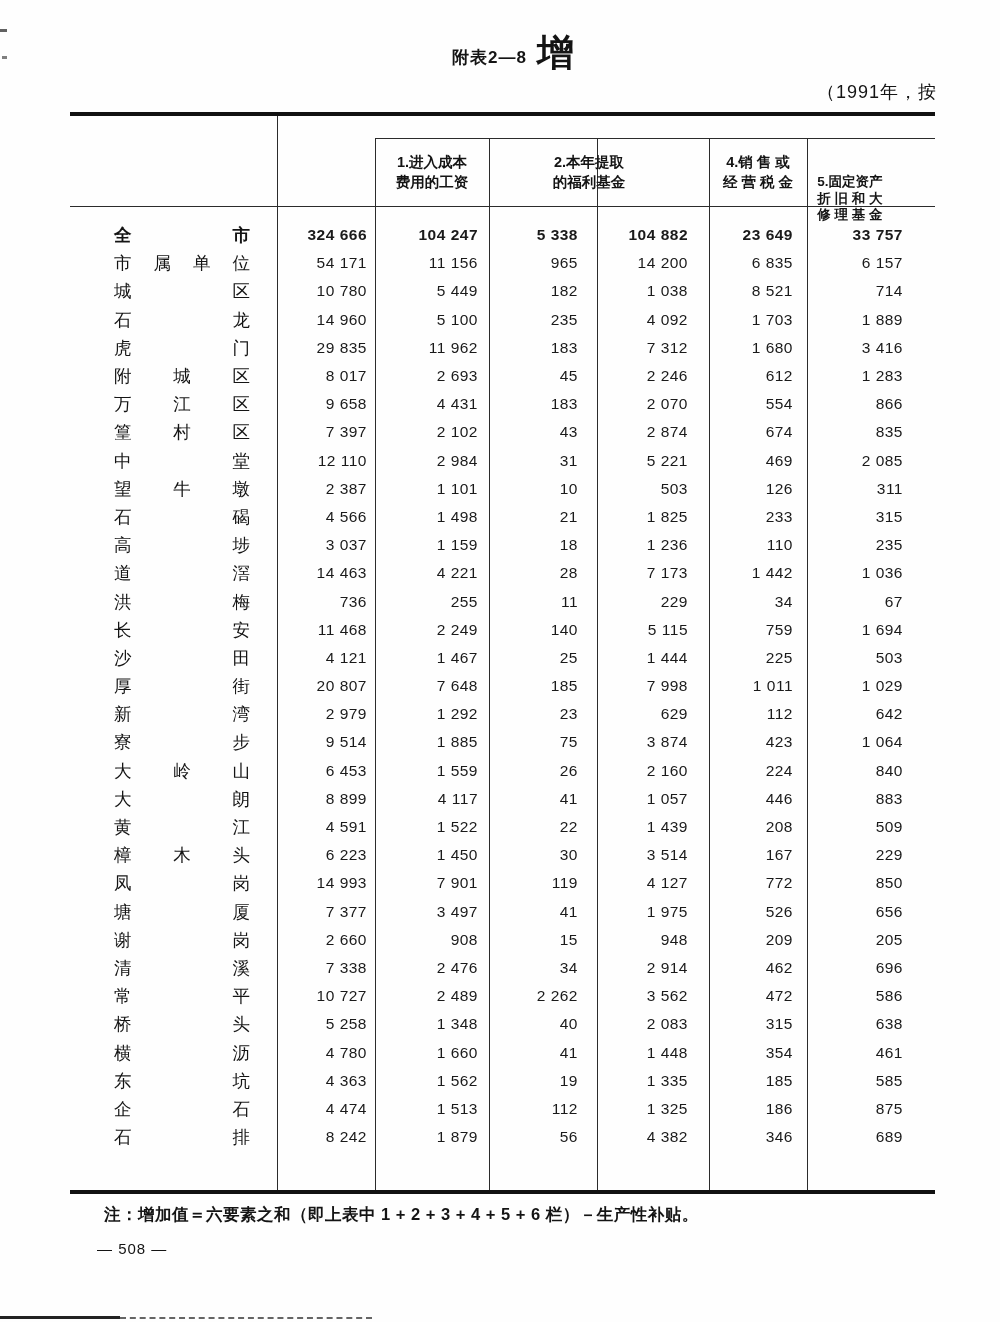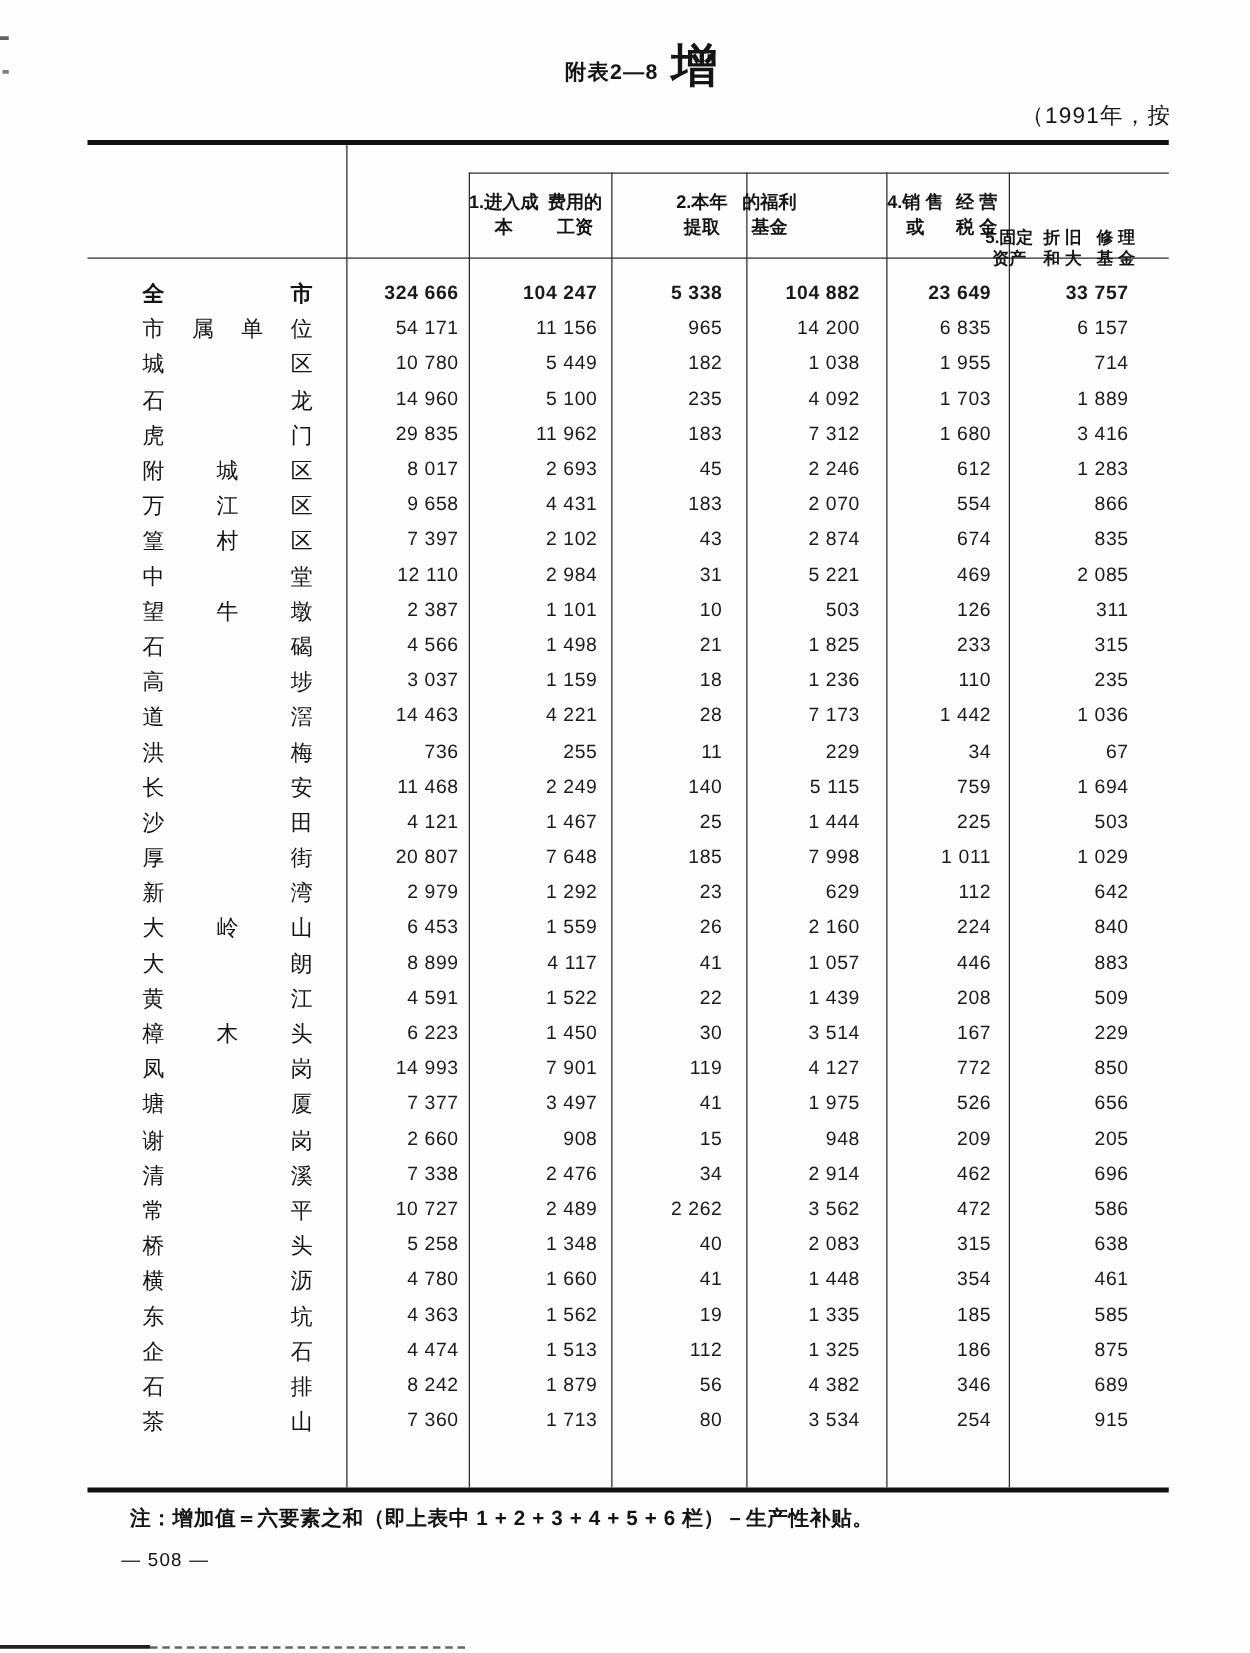--- a/index.html
+++ b/index.html
@@ -43,21 +43,21 @@
   .vl-5{left:737px;top:26px;height:1052px;}
   
   .hdr{position:absolute;top:4px;left:0;width:865px;height:90px;}
   .hdr-av{
     position:absolute;left:207px;top:0;width:98px;height:90px;
     display:flex;align-items:center;justify-content:center;
     font-size:16px;font-weight:600;letter-spacing:2px;
   }
   .hdr-box-cell{
     position:absolute;top:22px;height:68px;
-    display:flex;align-items:center;justify-content:center;
+    display:flex;flex-direction:column;align-items:center;justify-content:center;
     font-size:14.5px;font-weight:600;line-height:1.4;text-align:center;
   }
   .hb-1{left:305px;width:114px;}
   .hb-2{left:419px;width:108px;margin-left:46px;}
   .hb-3{left:527px;width:112px;}
   .hb-4{left:639px;width:98px;}
   .hb-5{left:716px;width:128px;font-size:13.5px;line-height:1.25;margin-top:27px;}
   
   .tbody{position:absolute;left:0;top:95px;width:865px;height:983px;padding-top:14px;box-sizing:border-box;}
   .row{display:flex;height:28.2px;align-items:center;}
@@ -144,21 +144,21 @@
     <div class="cell num c5">6 835</div>
     <div class="cell num c6">6 157</div>
   </div>
 
   <div class="row">
     <div class="cell lab-cell"><span class="lab">城区</span></div>
     <div class="cell num c1">10 780</div>
     <div class="cell num c2">5 449</div>
     <div class="cell num c3">182</div>
     <div class="cell num c4">1 038</div>
-    <div class="cell num c5">1 955</div>
+    <div class="cell num c5">8 521</div>
     <div class="cell num c6">714</div>
   </div>
 
   <div class="row">
     <div class="cell lab-cell"><span class="lab">石龙</span></div>
     <div class="cell num c1">14 960</div>
     <div class="cell num c2">5 100</div>
     <div class="cell num c3">235</div>
     <div class="cell num c4">4 092</div>
     <div class="cell num c5">1 703</div>
@@ -298,20 +298,29 @@
   <div class="row">
     <div class="cell lab-cell"><span class="lab">新湾</span></div>
     <div class="cell num c1">2 979</div>
     <div class="cell num c2">1 292</div>
     <div class="cell num c3">23</div>
     <div class="cell num c4">629</div>
     <div class="cell num c5">112</div>
     <div class="cell num c6">642</div>
   </div>
 
+  <div class="row">
+    <div class="cell lab-cell"><span class="lab">寮步</span></div>
+    <div class="cell num c1">9 514</div>
+    <div class="cell num c2">1 885</div>
+    <div class="cell num c3">75</div>
+    <div class="cell num c4">3 874</div>
+    <div class="cell num c5">423</div>
+    <div class="cell num c6">1 064</div>
+  </div>
 
   <div class="row">
     <div class="cell lab-cell"><span class="lab">大岭山</span></div>
     <div class="cell num c1">6 453</div>
     <div class="cell num c2">1 559</div>
     <div class="cell num c3">26</div>
     <div class="cell num c4">2 160</div>
     <div class="cell num c5">224</div>
     <div class="cell num c6">840</div>
   </div>
@@ -439,28 +448,19 @@
   <div class="row">
     <div class="cell lab-cell"><span class="lab">石排</span></div>
     <div class="cell num c1">8 242</div>
     <div class="cell num c2">1 879</div>
     <div class="cell num c3">56</div>
     <div class="cell num c4">4 382</div>
     <div class="cell num c5">346</div>
     <div class="cell num c6">689</div>
   </div>
 
-  <div class="row">
-    <div class="cell lab-cell"><span class="lab">茶山</span></div>
-    <div class="cell num c1">7 360</div>
-    <div class="cell num c2">1 713</div>
-    <div class="cell num c3">80</div>
-    <div class="cell num c4">3 534</div>
-    <div class="cell num c5">254</div>
-    <div class="cell num c6">915</div>
-  </div>
 </div>
 </div>
 
 <div class="note">注：增加值＝六要素之和（即上表中 1 + 2 + 3 + 4 + 5 + 6 栏）－生产性补贴。</div>
 <div class="page-number">— 508 —</div>
 <div class="bottom-line-solid"></div>
 <div class="bottom-line-dash"></div>
 
 </body></html>

